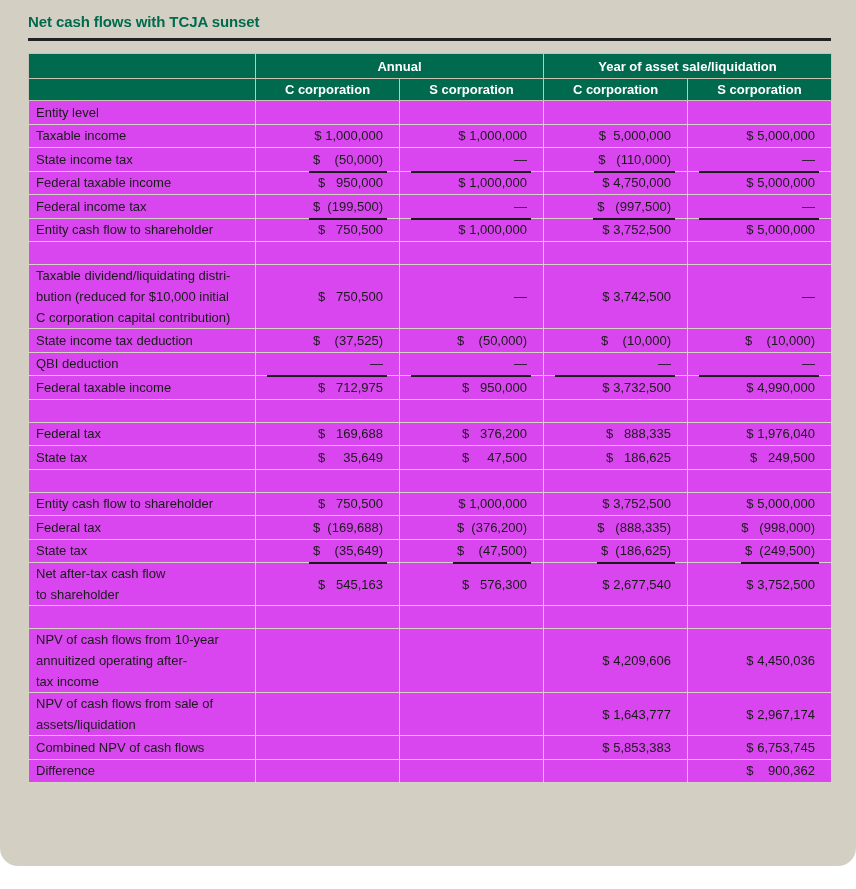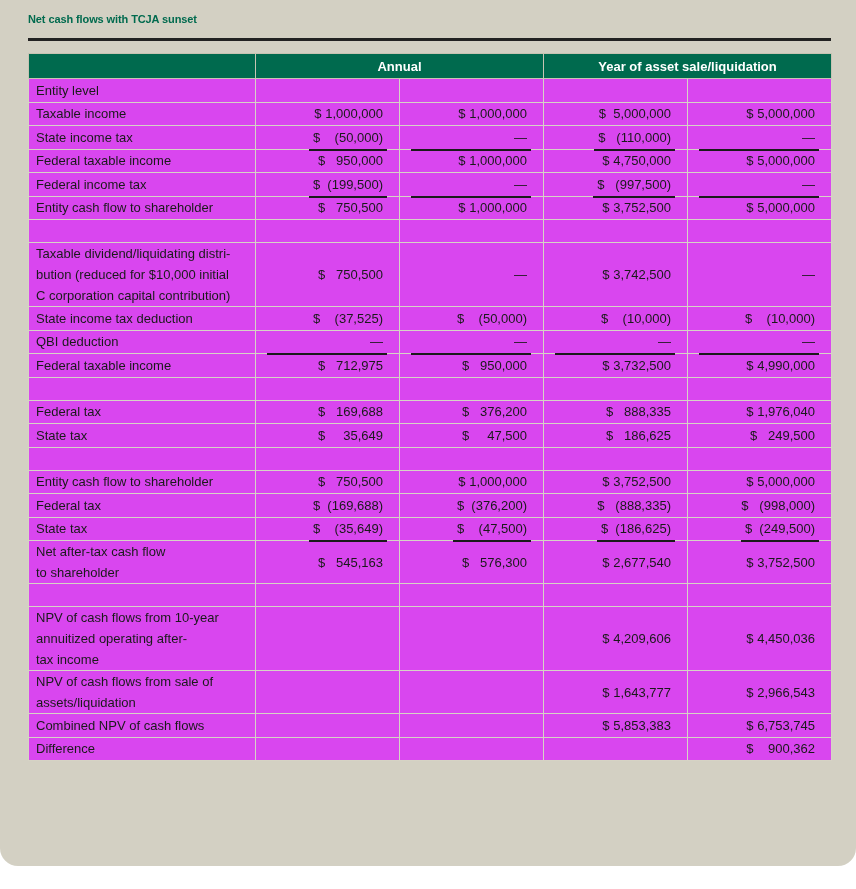--- a/index.html
+++ b/index.html
@@ -1,20 +1,20 @@
 <!DOCTYPE html>
 <html><head>
 <meta charset="utf-8">
 <style>
   html, body { margin:0; padding:0; background:#ffffff; }
   body { width:856px; height:889px; position:relative; overflow:hidden;
          font-family:"Liberation Sans", sans-serif; color:#1a1a1a; }
   .panel { position:absolute; left:0; top:0; width:856px; height:866px;
            background:#d3d0c3; border-bottom-left-radius:18px; border-bottom-right-radius:18px; }
-  .title { position:absolute; left:28px; top:13px; font-size:11px; font-weight:bold;
+  .title { position:absolute; left:28px; top:13px; font-size:15px; font-weight:bold;
            color:#006a4e; letter-spacing:-0.1px; }
   .rule { position:absolute; left:28px; top:38px; width:803px; height:3px; background:#222; }
   table.grid { position:absolute; left:28px; top:53px; border-collapse:collapse;
                table-layout:fixed; width:803px; background:#d946ef; }
   table.grid col.c0 { width:227px; }
   table.grid col.cn { width:144px; }
   th { background:#006a4e; color:#fff; font-weight:bold; font-size:13px; text-align:center;
        border:1px solid #c7c4b3; padding:0; }
   th.grp { height:24px; }
   th.sub { height:21px; }
@@ -44,20 +44,27 @@
       <col class="cn">
       <col class="cn">
       <col class="cn">
   </colgroup>
   <thead>
     <tr>
       <th class="grp"></th>
       <th class="grp" colspan="2">Annual</th>
       <th class="grp" colspan="2">Year of asset sale/liquidation</th>
     </tr>
+    <tr>
+      <th class="sub"></th>
+      <th class="sub">C corporation</th>
+      <th class="sub">S corporation</th>
+      <th class="sub">C corporation</th>
+      <th class="sub">S corporation</th>
+    </tr>
   </thead>
   <tbody id="tbody">
       <tr>
         <td class="lbl bold">Entity level</td>
         <td class="val"><span class="num"></span></td>
         <td class="val"><span class="num"></span></td>
         <td class="val"><span class="num"></span></td>
         <td class="val"><span class="num"></span></td>
       </tr>
       <tr>
@@ -198,21 +205,21 @@
         <td class="val"><span class="num"></span></td>
         <td class="val"><span class="num"></span></td>
         <td class="val"><span class="num">$ 4,209,606</span></td>
         <td class="val"><span class="num">$ 4,450,036</span></td>
       </tr>
       <tr class="h2">
         <td class="lbl">NPV of cash flows from sale of<br>assets/liquidation</td>
         <td class="val"><span class="num"></span></td>
         <td class="val"><span class="num"></span></td>
         <td class="val"><span class="num">$ 1,643,777</span></td>
-        <td class="val"><span class="num">$ 2,966,543</span></td>
+        <td class="val"><span class="num">$ 2,967,174</span></td>
       </tr>
       <tr>
         <td class="lbl">Combined NPV of cash flows</td>
         <td class="val"><span class="num"></span></td>
         <td class="val"><span class="num"></span></td>
         <td class="val"><span class="num">$ 5,853,383</span></td>
         <td class="val"><span class="num">$ 6,753,745</span></td>
       </tr>
       <tr>
         <td class="lbl bold">Difference</td>

